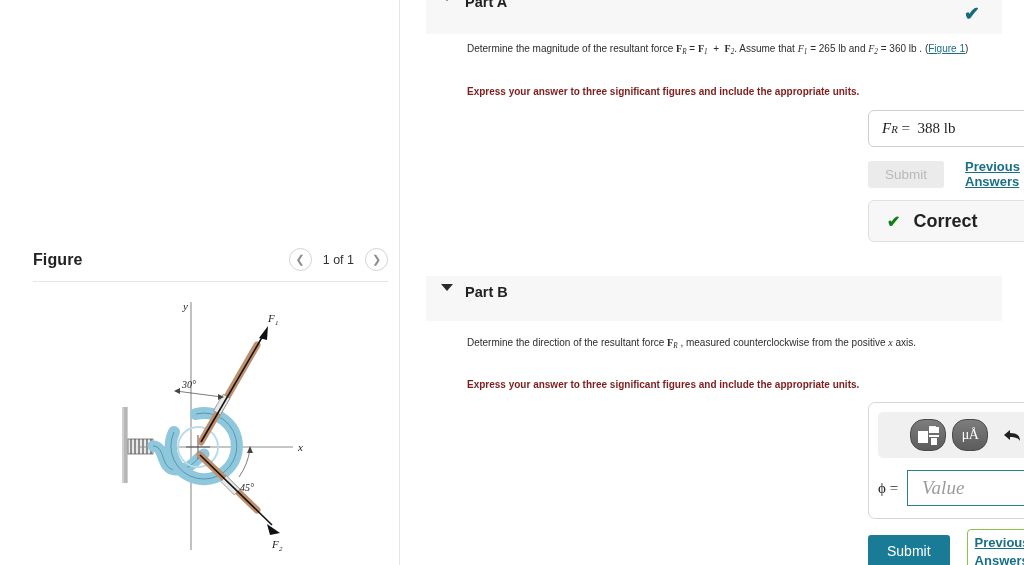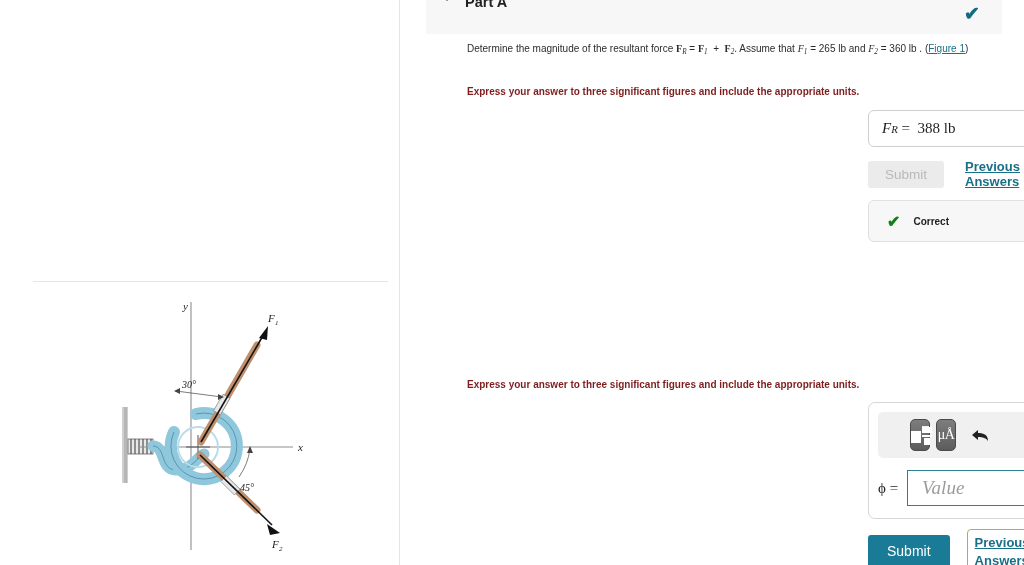--- a/index.html
+++ b/index.html
@@ -96,35 +96,35 @@
     color: #1a6f88; font-size: 13px; font-weight: bold;
     text-decoration: underline; margin-left: 21px;
   }
   #correct-box {
     position: absolute; left: 467px; top: 200px;
     width: 286px; height: 42px;
     border: 1px solid #e0e0e0; border-radius: 6px; background: #f7f7f7;
     display: flex; align-items: center; padding-left: 18px;
   }
   #correct-check { color: #108010; font-size: 16px; font-weight: bold; margin-right: 13px; }
-  #correct-label { font-size: 10px; font-weight: bold; color: #222; }
+  #correct-label { font-size: 18px; font-weight: bold; color: #222; }
 
   
   #answer-widget {
     position: absolute; left: 467px; top: 402px;
     width: 348px; height: 117px;
     border: 1px solid #d6d6d6; border-radius: 7px; background: #fff;
   }
   #toolbar {
     position: absolute; left: 9px; top: 9px; width: 330px; height: 46px;
     background: #f0f0f0; border-radius: 5px;
     display: flex; align-items: center; padding-left: 32px; gap: 2px;
   }
   .tb-btn {
-    width: 20px; height: 32px; border-radius: 5px;
+    width: 36px; height: 32px; border-radius: 14px;
     background: linear-gradient(#7d7d7d, #5c5c5c);
     border: 1px solid #4a4a4a;
     display: flex; align-items: center; justify-content: center;
     margin-right: 4px;
   }
   .tb-icon-plain {
     width: 36px; height: 30px;
     display: flex; align-items: center; justify-content: center;
     color: #2b2b2b; font-size: 17px;
   }
@@ -166,20 +166,28 @@
   }
   #btnB-prev span { color: #1a6f88; font-size: 13px; font-weight: bold; text-decoration: underline; }
 </style>
 </head>
 <body>
 
 <div id="page">
 
   <div id="left-pane">
 
+    <div id="figure-header">
+      <div id="figure-title">Figure</div>
+      <div id="figure-nav">
+        <div class="nav-circle">❮</div>
+        <div id="figure-counter">1 of 1</div>
+        <div class="nav-circle">❯</div>
+      </div>
+    </div>
     <div id="figure-divider"></div>
 
     <svg id="figure-canvas" viewBox="0 0 220 268">
 
       <rect x="22" y="115" width="6" height="76" fill="#cfcfcf"></rect>
       <rect x="24" y="115" width="3" height="76" fill="#b6b6b6"></rect>
 
       <g>
         <rect x="28" y="147" width="25" height="15" fill="#e9e9e9" stroke="#555" stroke-width="0.7"></rect>
         <line x1="31" y1="147" x2="31" y2="162" stroke="#444" stroke-width="1.1"></line>
@@ -256,21 +264,26 @@
     <div id="partA-actions">
       <button class="btn-disabled">Submit</button>
       <a class="link-blue">Previous Answers</a>
     </div>
 
     <div id="correct-box">
       <span id="correct-check">✔</span>
       <span id="correct-label">Correct</span>
     </div>
 
-
+    <div class="part-header" id="partB-header">
+      <div class="caret"></div>
+      <div class="part-label">Part B</div>
+    </div>
+
+    <div class="body-text" style="top:336px;">Determine the direction of the resultant force <span class="mathb">F</span><span class="sub">R</span> , measured counterclockwise from the positive <span class="mathv">x</span> axis.</div>
 
     <div class="body-text bold-line" style="top:378px;">Express your answer to three significant figures and include the appropriate units.</div>
 
     <div id="answer-widget">
       <div id="toolbar">
         <div class="tb-btn">
           <span id="tmpl-glyph">
               <i id="tg1"></i>
               <i id="tg2"></i>
               <i id="tg3"></i>

